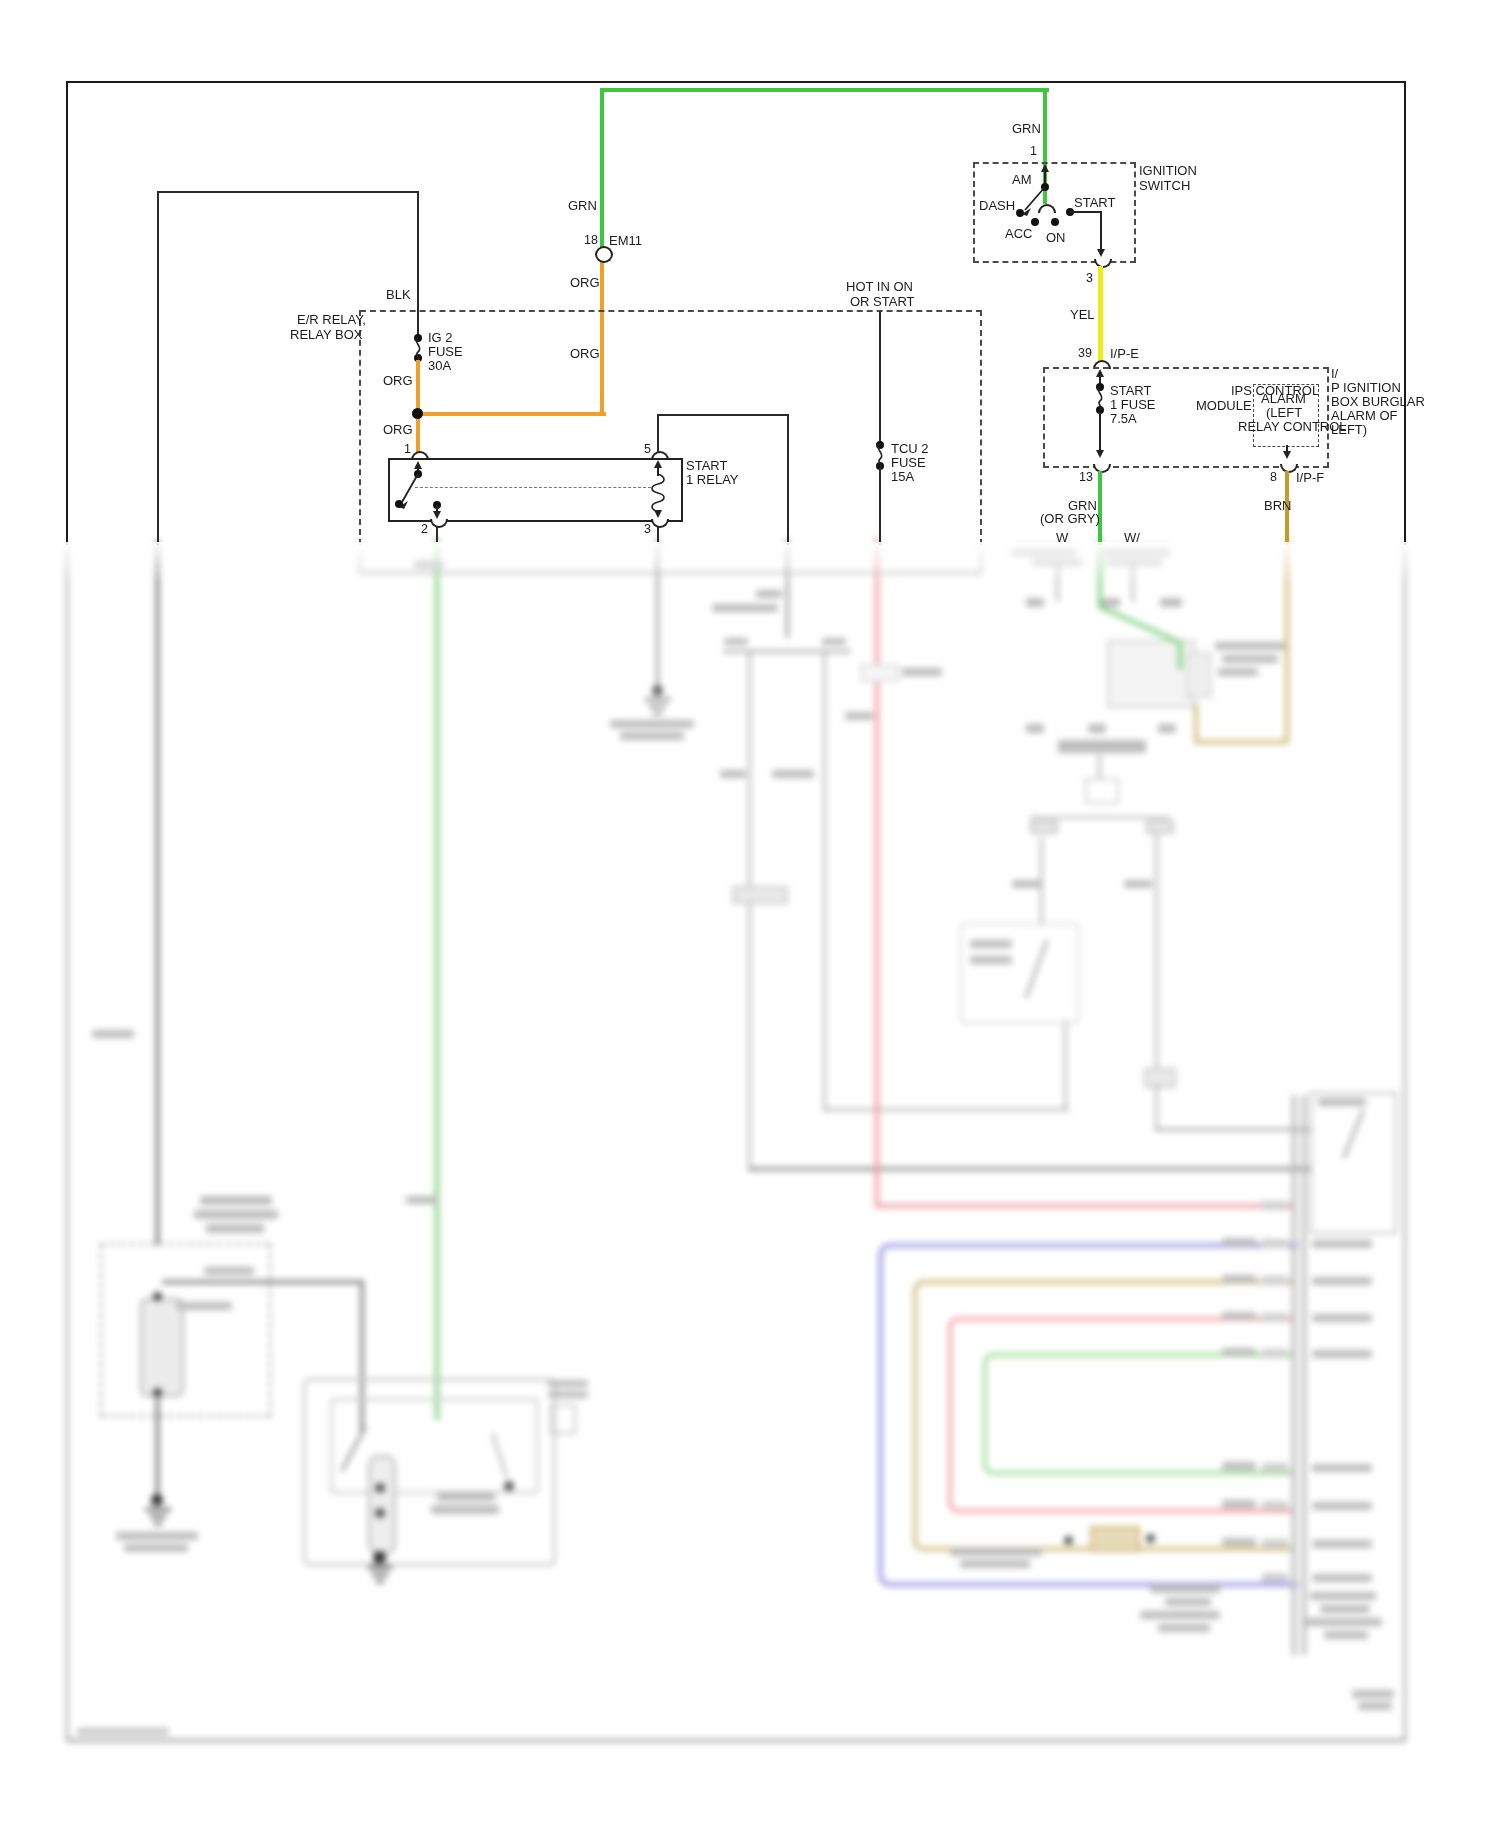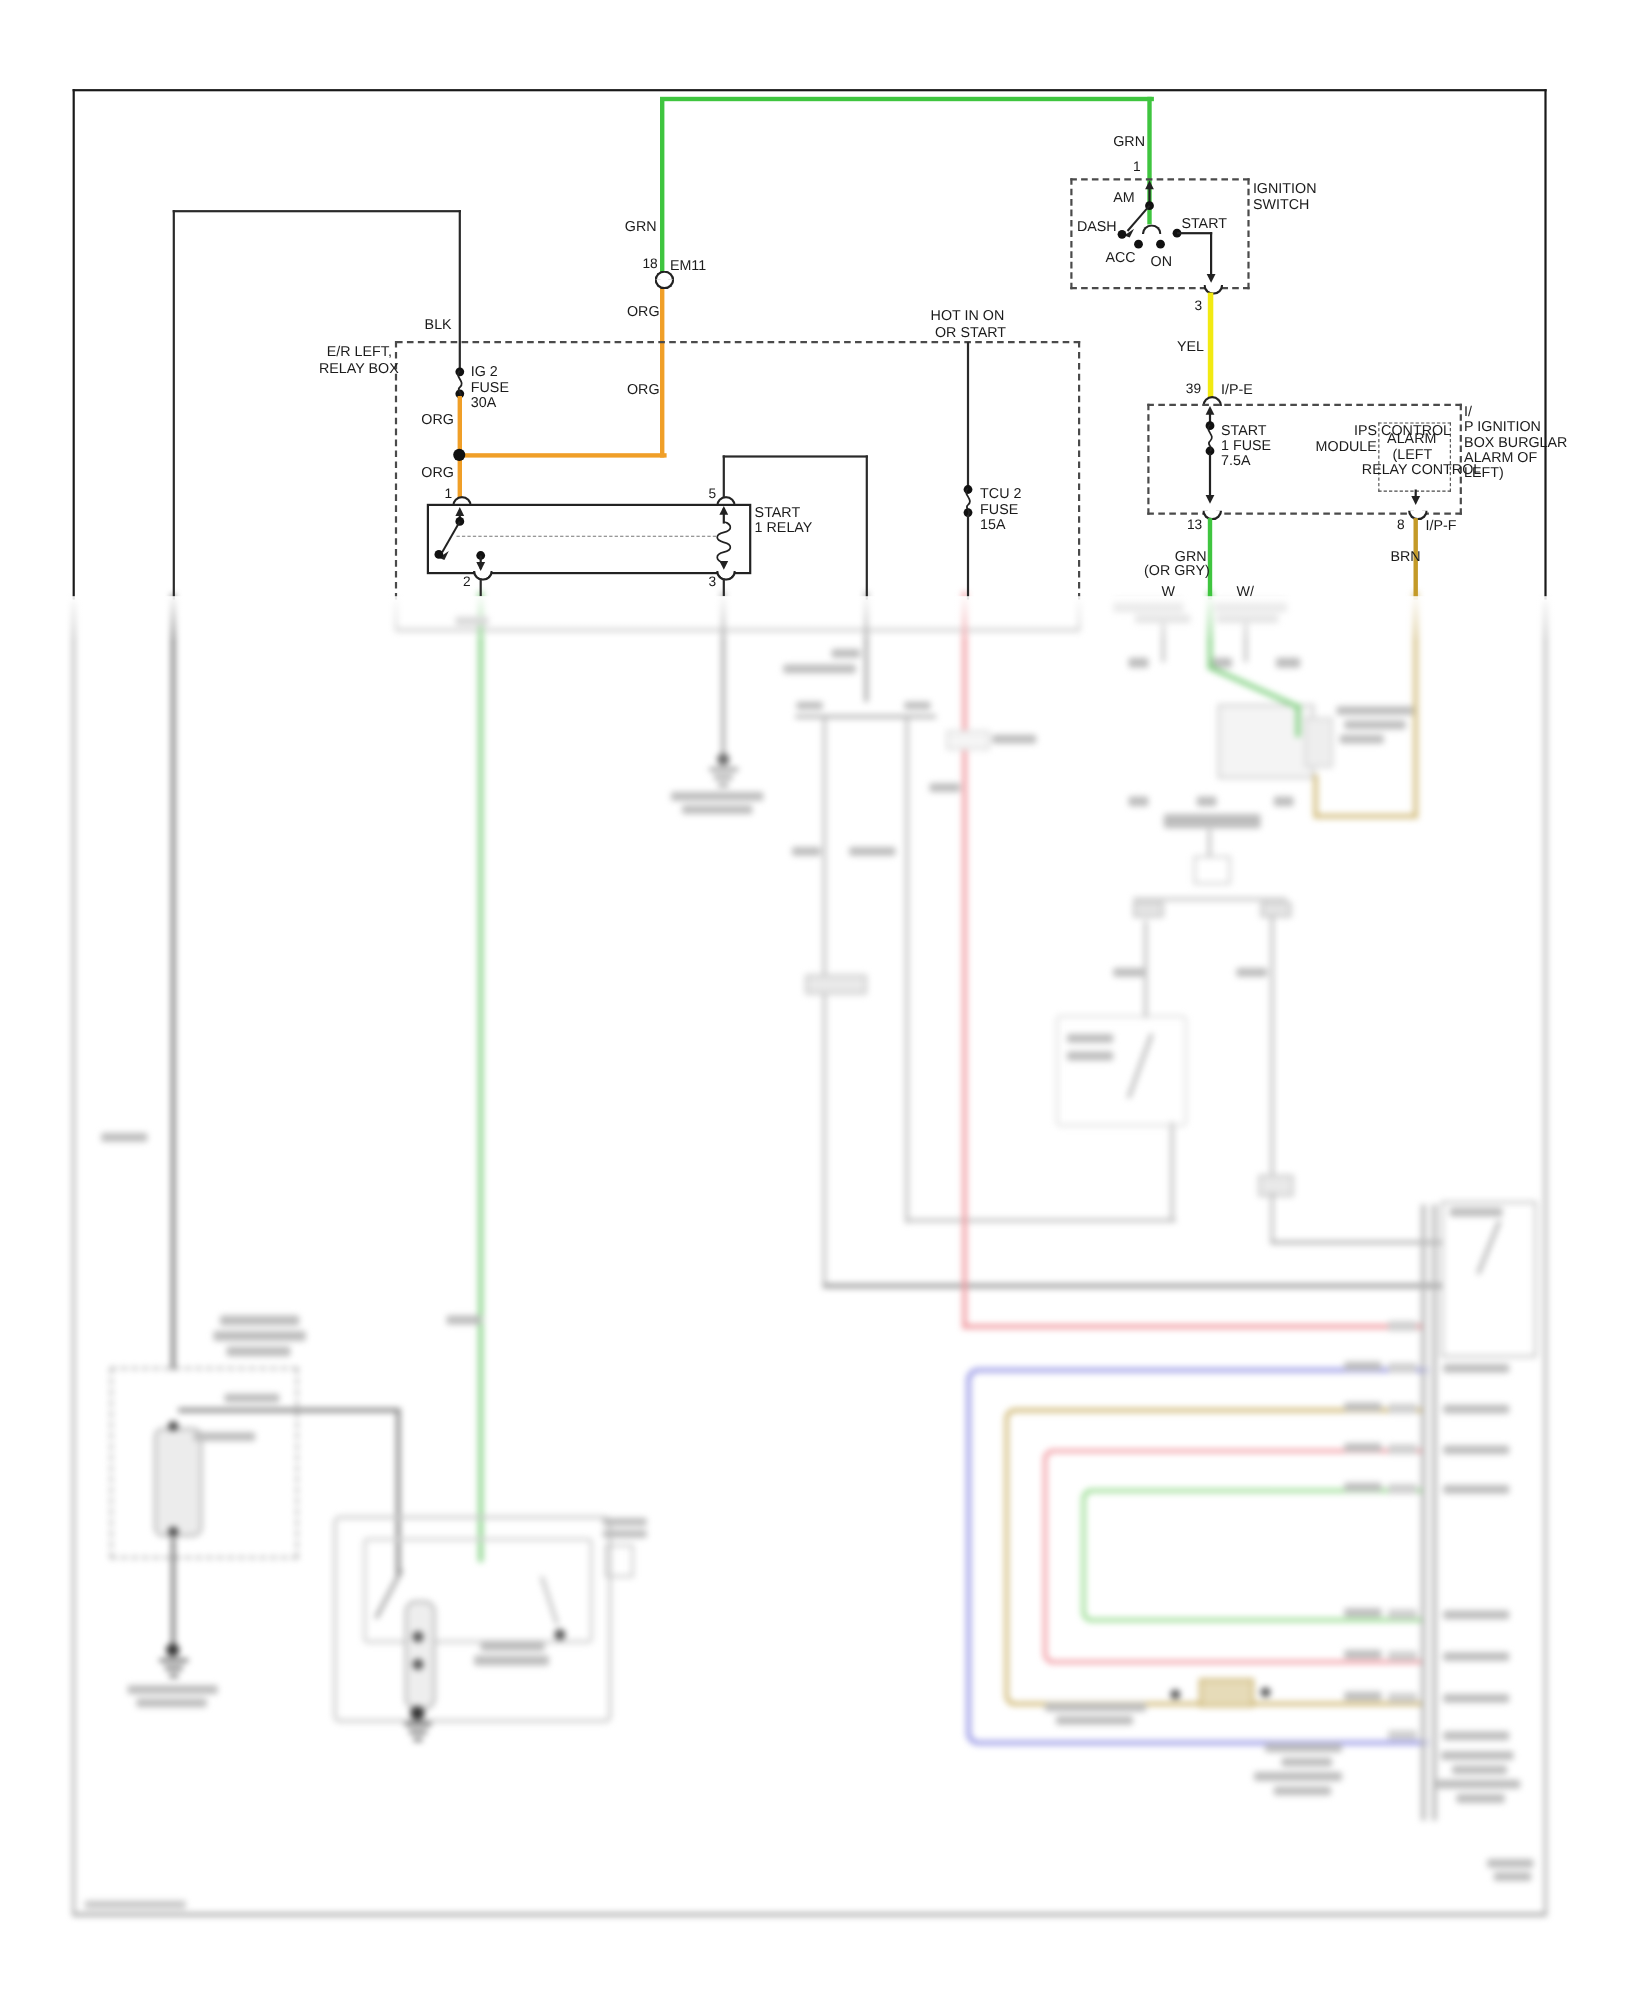--- a/index.html
+++ b/index.html
@@ -316,21 +316,21 @@
     <div class="lbl" style="left:1068px;top:499px;">GRN</div>
     <div class="lbl" style="left:1040px;top:512px;">(OR GRY)</div>
     <div class="seg" style="left:1285px;top:471px;width:4px;height:74px;background:var(--brown);"></div>
     <div class="lbl" style="left:1264px;top:499px;">BRN</div>
     <div class="lbl" style="left:1056px;top:531px;">W</div>
     <div class="lbl" style="left:1124px;top:531px;">W/</div>
 
     <div class="seg" style="left:360px;top:310px;width:622px;height:0;border-top:2px dashed #4a4a4a;"></div>
     <div class="seg" style="left:359px;top:310px;width:0;height:235px;border-left:2px dashed #4a4a4a;"></div>
     <div class="seg" style="left:980px;top:310px;width:0;height:235px;border-left:2px dashed #4a4a4a;"></div>
-    <div class="lbl" style="left:297px;top:313px;">E/R LEFT,</div>
+    <div class="lbl" style="left:297px;top:313px;">E/R RELAY,</div>
     <div class="lbl" style="left:290px;top:328px;">RELAY BOX</div>
     <div class="lbl" style="left:846px;top:280px;">HOT IN ON</div>
     <div class="lbl" style="left:850px;top:295px;">OR START</div>
 
     <div class="seg" style="left:879px;top:311px;width:2px;height:132px;background:#2a2a2a;"></div>
     <div class="dot" style="left:876px;top:441px;width:8px;height:8px;"></div>
     <div class="dot" style="left:876px;top:462px;width:8px;height:8px;"></div>
     <svg style="position:absolute;left:874px;top:443px;" width="14" height="26">
         <path d="M6 1 C 0 6, 12 11, 6 16 C 2 19, 10 22, 6 25" stroke="#222" stroke-width="1.6" fill="none"></path>
       </svg>

